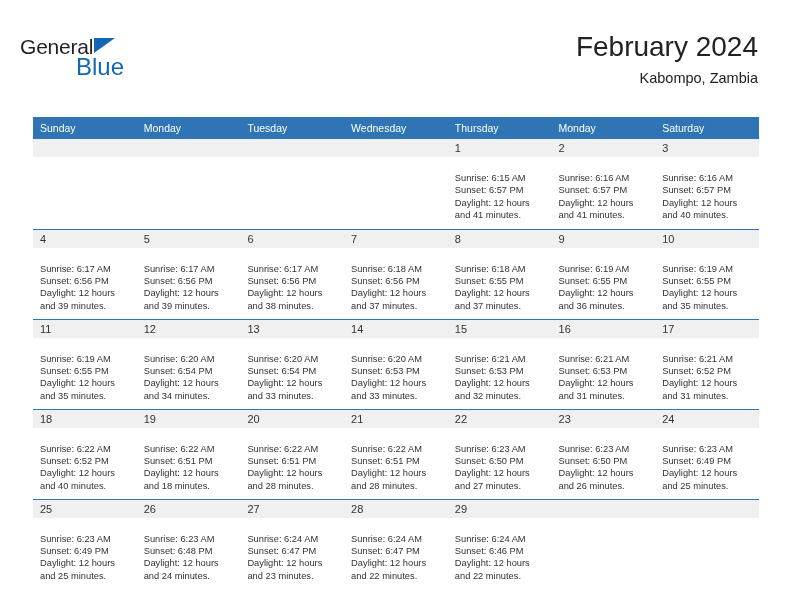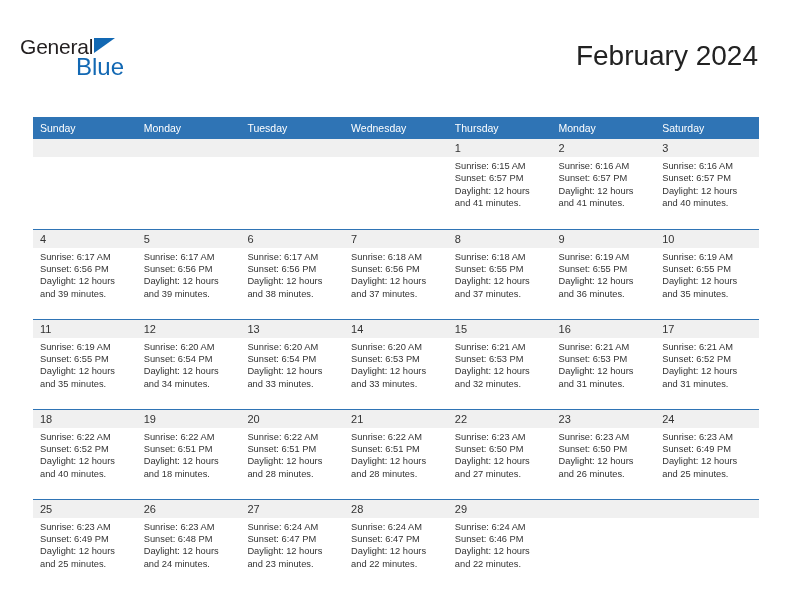--- a/index.html
+++ b/index.html
@@ -56,21 +56,20 @@
     font-size: 24px;
     color: #1268b3;
     line-height: 22px;
     font-family: "Liberation Sans", sans-serif;
   }
   .title-block {
     position: absolute;
     right: 34px;
     top: 30px;
     text-align: right;
-    margin-top: 9px;
   }
   .cal-title {
     font-size: 28px;
     color: #222222;
     line-height: 34px;
     font-weight: normal;
     margin: 0;
     font-family: "Liberation Sans", sans-serif;
   }
   .cal-subtitle {
@@ -118,21 +117,21 @@
     display: block;
     background: #f0f0f0;
     font-size: 11px;
     color: #333333;
     padding: 3px 0 3px 7px;
     height: 18px;
     line-height: 12px;
     font-family: "Liberation Sans", sans-serif;
   }
   .dayinfo {
-    padding: 3px 6px 0 7px;
+    padding: 15px 6px 0 7px;
   }
   .dayinfo div {
     font-size: 9.3px;
     color: #333333;
     line-height: 12.4px;
     white-space: nowrap;
     font-family: "Liberation Sans", sans-serif;
   }
   .empty .daynum { background: #f0f0f0; }
 </style>
@@ -144,20 +143,21 @@
   <div class="header">
 
     <div class="brand">
       <span class="brand-general">General</span>
       <span class="brand-tri"></span>
       <span class="brand-blue">Blue</span>
     </div>
 
     <div class="title-block">
       <h1 class="cal-title">February 2024</h1>
+      <h2 class="cal-subtitle">Kabompo, Zambia</h2>
     </div>
 
   </div>
 
   <table class="calendar">
     <thead>
       <tr>
         <th>Sunday</th>
         <th>Monday</th>
         <th>Tuesday</th>

